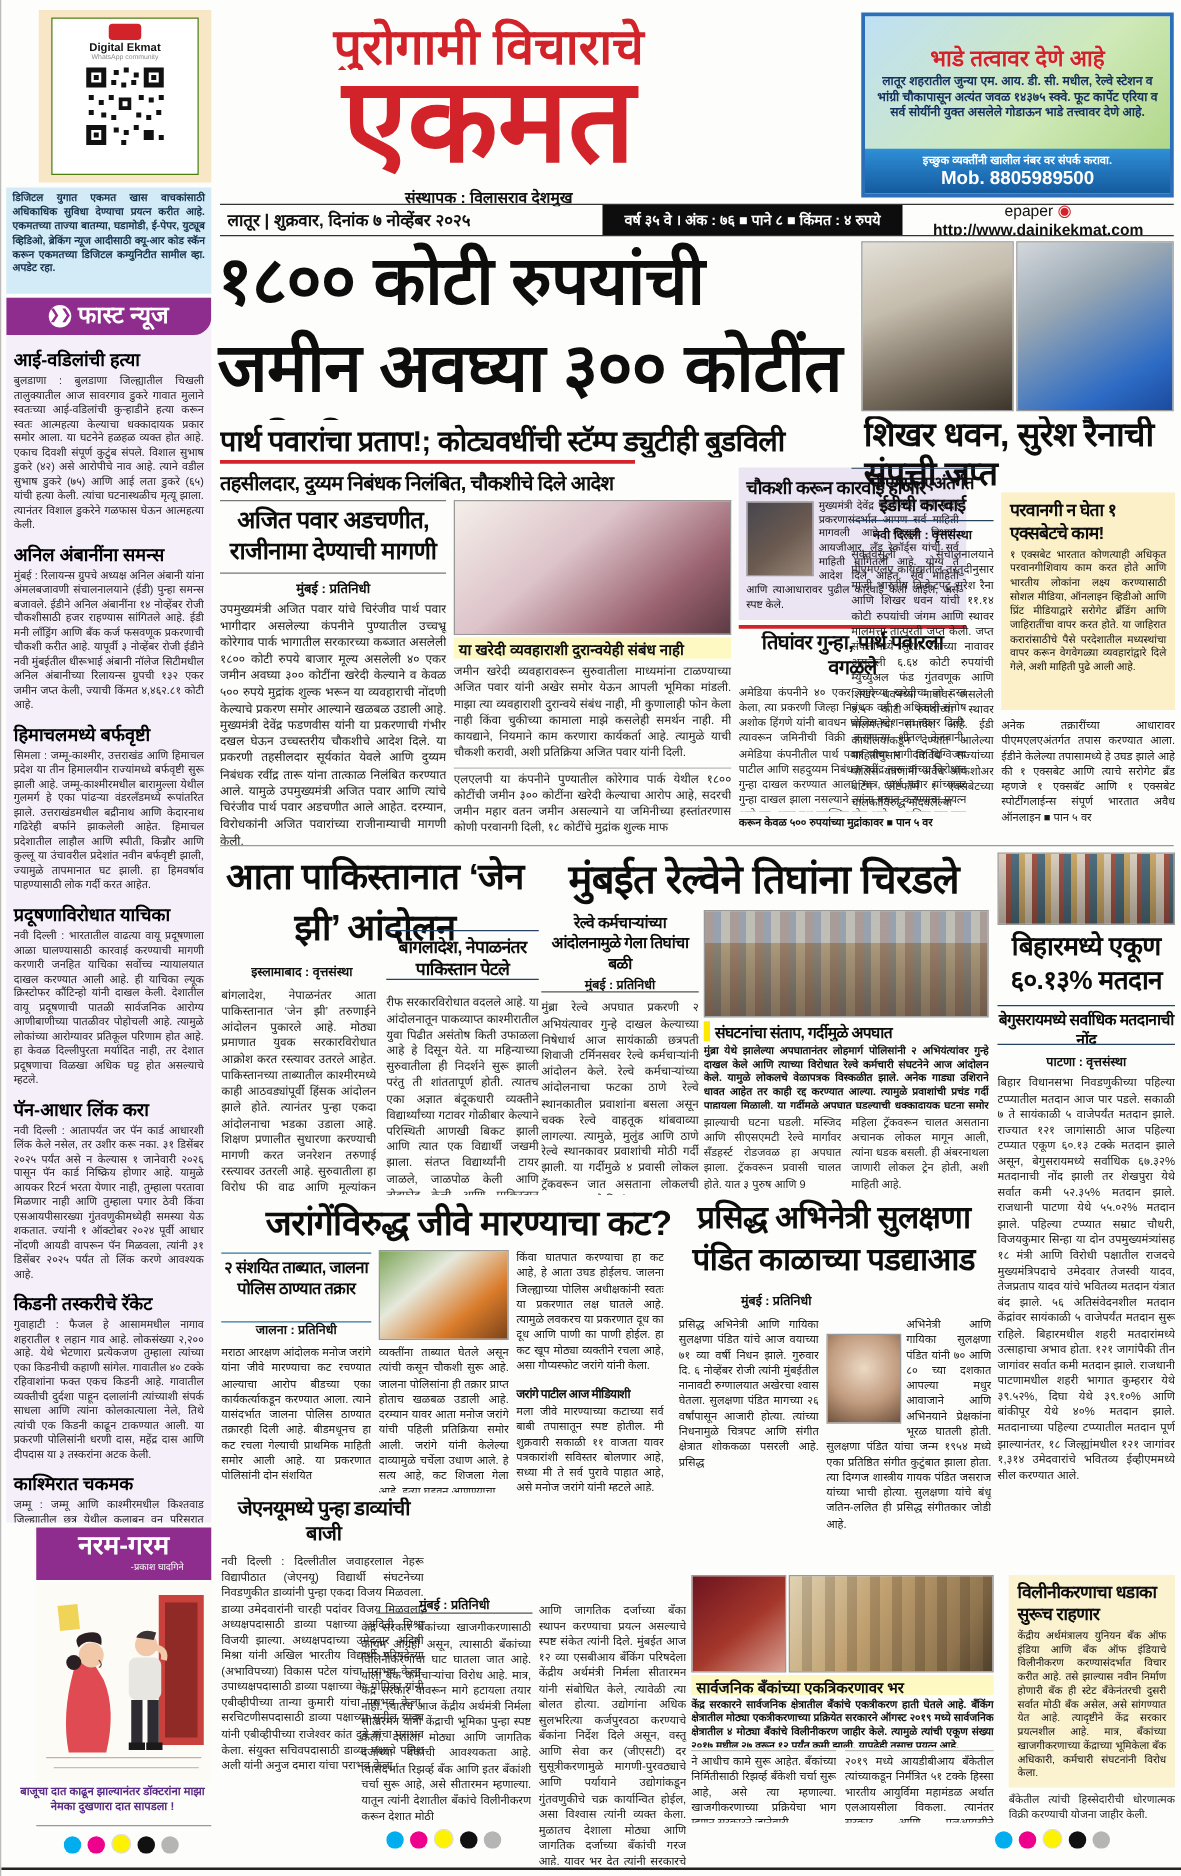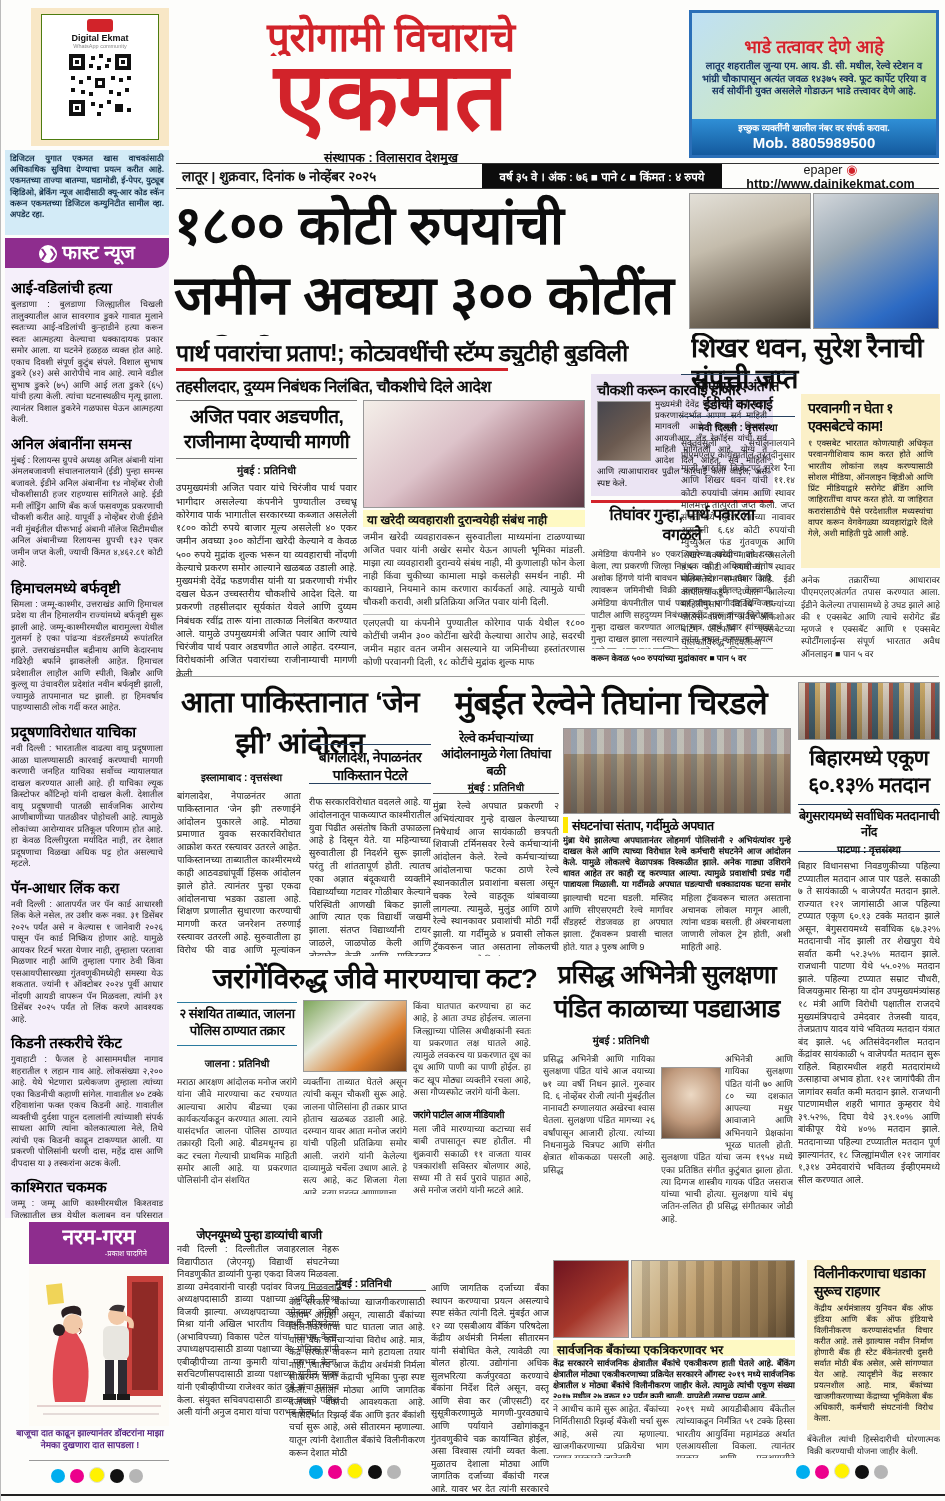--- a/index.html
+++ b/index.html
@@ -224,35 +224,35 @@
   <div class="abs ctr byline" style="left:432px;top:780px;width:126px;height:14px;font-size:10px;border-bottom:1px solid #555;">मुंबई : प्रतिनिधी</div>
   <div class="abs just body-copy" style="left:432px;top:800px;width:126px;height:156px;">मुंब्रा रेल्वे अपघात प्रकरणी २ अभियंत्यावर गुन्हे दाखल केल्याच्या निषेधार्थ आज सायंकाळी छत्रपती शिवाजी टर्मिनसवर रेल्वे कर्मचाऱ्यांनी आंदोलन केले. रेल्वे कर्मचाऱ्यांच्या आंदोलनाचा फटका ठाणे रेल्वे स्थानकातील प्रवाशांना बसला असून चक्क रेल्वे वाहतूक थांबवाव्या लागल्या. त्यामुळे, मुलुंड आणि ठाणे रेल्वे स्थानकावर प्रवाशांची मोठी गर्दी झाली. या गर्दीमुळे ४ प्रवासी लोकल ट्रॅकवरून जात असताना लोकलची धडक बसल्याने तिघांचा मृत्यू</div>
   <div class="abs photo" style="left:562px;top:728px;width:228px;height:86px;background:linear-gradient(180deg,#cfd4d8 0%,#cfd4d8 30%,#b9ab93 30%,#8a7a68 100%),repeating-linear-gradient(90deg,rgba(120,60,40,.35) 0 7px,rgba(60,80,110,.35) 7px 13px,rgba(200,180,140,.35) 13px 20px);background-blend-mode:multiply;"></div>
   <div class="abs headline" style="left:562px;top:817px;width:228px;height:16px;font-size:12.5px;border-left:5px solid #ffe700;padding-left:4px;">संघटनांचा संताप, गर्दीमुळे अपघात</div>
   <div class="abs just" style="left:562px;top:835px;width:228px;height:52px;font-size:8.4px;line-height:1.3;font-weight:600;">मुंब्रा येथे झालेल्या अपघातानंतर लोहमार्ग पोलिसांनी २ अभियंत्यांवर गुन्हे दाखल केले आणि त्याच्या विरोधात रेल्वे कर्मचारी संघटनेने आज आंदोलन केले. यामुळे लोकलचे वेळापत्रक विस्कळीत झाले. अनेक गाड्या उशिराने धावत आहेत तर काही रद्द करण्यात आल्या. त्यामुळे प्रवाशांची प्रचंड गर्दी पाहायला मिळाली. या गर्दीमुळे अपघात घडल्याची धक्कादायक घटना समोर आली.</div>
   <div class="abs just body-copy" style="left:562px;top:892px;width:110px;height:62px;font-size:8.8px;">झाल्याची घटना घडली. मस्जिद आणि सीएसएमटी रेल्वे मार्गांवर सँडहर्स्ट रोडजवळ हा अपघात झाला. ट्रॅकवरून प्रवासी चालत होते. यात ३ पुरुष आणि 9</div>
   <div class="abs just body-copy" style="left:680px;top:892px;width:110px;height:62px;font-size:8.8px;">महिला ट्रॅकवरून चालत असताना अचानक लोकल मागून आली, त्यांना धडक बसली. ही अंबरनाथला जाणारी लोकल ट्रेन होती, अशी माहिती आहे.</div>
 
   <div class="abs photo" style="left:797px;top:682px;width:142px;height:58px;background:repeating-linear-gradient(90deg,#d9cfc0 0 6px,#a05548 6px 10px,#4f6e7e 10px 16px,#c8a868 16px 21px),linear-gradient(180deg,rgba(255,255,255,.25),rgba(40,30,20,.35));background-blend-mode:multiply;"></div>
   <div class="abs ctr headline" style="left:797px;top:744px;width:142px;height:56px;font-size:21px;line-height:1.3;">बिहारमध्ये एकूण ६०.१३% मतदान</div>
-  <div class="abs ctr subrules headline" style="left:797px;top:804px;width:142px;height:48px;font-size:12.5px;line-height:1.3;">बेगुसरायमध्ये सर्वाधिक मतदानाची नोंद</div>
+  <div class="abs ctr subrules headline" style="left:797px;top:804px;width:142px;height:32px;font-size:12.5px;line-height:1.3;">बेगुसरायमध्ये सर्वाधिक मतदानाची नोंद</div>
   <div class="abs ctr byline" style="left:797px;top:842px;width:142px;height:14px;font-size:10px;">पाटणा : वृत्तसंस्था</div>
   <div class="abs just body-copy" style="left:797px;top:860px;width:142px;height:370px;font-size:9.1px;">बिहार विधानसभा निवडणुकीच्या पहिल्या टप्प्यातील मतदान आज पार पडले. सकाळी ७ ते सायंकाळी ५ वाजेपर्यंत मतदान झाले. राज्यात १२१ जागांसाठी आज पहिल्या टप्प्यात एकूण ६०.१३ टक्के मतदान झाले असून, बेगुसरायमध्ये सर्वाधिक ६७.३२% मतदानाची नोंद झाली तर शेखपुरा येथे सर्वात कमी ५२.३५% मतदान झाले. राजधानी पाटणा येथे ५५.०२% मतदान झाले. पहिल्या टप्प्यात सम्राट चौधरी, विजयकुमार सिन्हा या दोन उपमुख्यमंत्र्यांसह १८ मंत्री आणि विरोधी पक्षातील राजदचे मुख्यमंत्रिपदाचे उमेदवार तेजस्वी यादव, तेजप्रताप यादव यांचे भवितव्य मतदान यंत्रात बंद झाले. ५६ अतिसंवेदनशील मतदान केंद्रांवर सायंकाळी ५ वाजेपर्यंत मतदान सुरू राहिले. बिहारमधील शहरी मतदारांमध्ये उत्साहाचा अभाव होता. १२१ जागांपैकी तीन जागांवर सर्वात कमी मतदान झाले. राजधानी पाटणामधील शहरी भागात कुम्हरार येथे ३९.५२%, दिघा येथे ३९.१०% आणि बांकीपूर येथे ४०% मतदान झाले. मतदानाच्या पहिल्या टप्प्यातील मतदान पूर्ण झाल्यानंतर, १८ जिल्ह्यांमधील १२१ जागांवर १,३१४ उमेदवारांचे भवितव्य ईव्हीएममध्ये सील करण्यात आले.</div>
 
   <div class="abs ctr headline" style="left:183px;top:958px;width:382px;height:38px;font-size:28px;">जरांगेंविरुद्ध जीवे मारण्याचा कट?</div>
-  <div class="abs ctr subrules headline" style="left:176px;top:1002px;width:120px;height:44px;font-size:13px;line-height:1.3;border-color:#2a7a9e;">२ संशयित ताब्यात, जालना पोलिस ठाण्यात तक्रार</div>
+  <div class="abs ctr subrules headline" style="left:176px;top:1002px;width:120px;height:56px;font-size:13px;line-height:1.3;border-color:#2a7a9e;">२ संशयित ताब्यात, जालना पोलिस ठाण्यात तक्रार</div>
   <div class="abs ctr byline" style="left:176px;top:1056px;width:120px;height:14px;font-size:10px;">जालना : प्रतिनिधी</div>
   <div class="abs just body-copy" style="left:176px;top:1076px;width:120px;height:118px;font-size:8.9px;">मराठा आरक्षण आंदोलक मनोज जरांगे यांना जीवे मारण्याचा कट रचण्यात आल्याचा आरोप बीडच्या एका कार्यकर्त्याकडून करण्यात आला. त्याने यासंदर्भात जालना पोलिस ठाण्यात तक्रारही दिली आहे. बीडमधूनच हा कट रचला गेल्याची प्राथमिक माहिती समोर आली आहे. या प्रकरणात पोलिसांनी दोन संशयित</div>
   <div class="abs photo" style="left:302px;top:1000px;width:104px;height:72px;background:linear-gradient(140deg,#7da65a 0%,#e6e9dc 35%,#d97b2a 70%,#7c431a 100%);"></div>
   <div class="abs just body-copy" style="left:302px;top:1076px;width:104px;height:118px;font-size:8.9px;">व्यक्तींना ताब्यात घेतले असून त्यांची कसून चौकशी सुरू आहे. जालना पोलिसांना ही तक्रार प्राप्त होताच खळबळ उडाली आहे. दरम्यान यावर आता मनोज जरांगे यांची पहिली प्रतिक्रिया समोर आली. जरांगे यांनी केलेल्या दाव्यामुळे चर्चेला उधाण आले. हे सत्य आहे, कट शिजला गेला आहे, हत्या घडवून आणण्याचा</div>
   <div class="abs just body-copy" style="left:412px;top:1000px;width:118px;height:108px;font-size:8.9px;">किंवा घातपात करण्याचा हा कट आहे, हे आता उघड होईलच. जालना जिल्ह्याच्या पोलिस अधीक्षकांनी स्वतः या प्रकरणात लक्ष घातले आहे. त्यामुळे लवकरच या प्रकरणात दूध का दूध आणि पाणी का पाणी होईल. हा कट खूप मोठ्या व्यक्तीने रचला आहे, असा गौप्यस्फोट जरांगे यांनी केला.</div>
   <div class="abs headline" style="left:412px;top:1108px;width:118px;height:14px;font-size:9.6px;">जरांगे पाटील आज मीडियाशी बोलणार</div>
   <div class="abs just body-copy" style="left:412px;top:1123px;width:118px;height:70px;font-size:8.9px;">मला जीवे मारण्याच्या कटाच्या सर्व बाबी तपासातून स्पष्ट होतील. मी शुक्रवारी सकाळी ११ वाजता यावर पत्रकारांशी सविस्तर बोलणार आहे, सध्या मी ते सर्व पुरावे पाहात आहे, असे मनोज जरांगे यांनी म्हटले आहे.</div>
 
-  <div class="abs ctr headline" style="left:178px;top:1198px;width:160px;height:42px;font-size:12px;line-height:1.25;margin-top:30px;">जेएनयूमध्ये पुन्हा डाव्यांची बाजी</div>
+  <div class="abs ctr headline" style="left:178px;top:1198px;width:160px;height:42px;font-size:16px;line-height:1.25;">जेएनयूमध्ये पुन्हा डाव्यांची बाजी</div>
   <div class="abs just body-copy" style="left:176px;top:1243px;width:162px;height:252px;font-size:9.1px;">नवी दिल्ली : दिल्लीतील जवाहरलाल नेहरू विद्यापीठात (जेएनयू) विद्यार्थी संघटनेच्या निवडणुकीत डाव्यांनी पुन्हा एकदा विजय मिळवला. डाव्या उमेदवारांनी चारही पदांवर विजय मिळवला, अध्यक्षपदासाठी डाव्या पक्षाच्या अदिती मिश्रा विजयी झाल्या. अध्यक्षपदाच्या उमेदवार अदिती मिश्रा यांनी अखिल भारतीय विद्यार्थी परिषदेच्या (अभाविपच्या) विकास पटेल यांचा पराभव केला. उपाध्यक्षपदासाठी डाव्या पक्षाच्या के. गोपिका यांनी एबीव्हीपीच्या तान्या कुमारी यांचा पराभव केला. सरचिटणीसपदासाठी डाव्या पक्षाच्या सुनील यादव यांनी एबीव्हीपीच्या राजेश्वर कांत दुबे यांचा पराभव केला. संयुक्त सचिवपदासाठी डाव्या पक्षाचे पनिश अली यांनी अनुज दमारा यांचा पराभव केला.</div>
 
   <div class="abs ctr headline" style="left:540px;top:958px;width:252px;height:72px;font-size:25px;line-height:1.35;">प्रसिद्ध अभिनेत्री सुलक्षणा पंडित काळाच्या पडद्याआड</div>
   <div class="abs ctr byline" style="left:560px;top:1033px;width:120px;height:14px;font-size:10px;">मुंबई : प्रतिनिधी</div>
   <div class="abs just body-copy" style="left:542px;top:1053px;width:112px;height:186px;font-size:8.9px;">प्रसिद्ध अभिनेत्री आणि गायिका सुलक्षणा पंडित यांचे आज वयाच्या ७१ व्या वर्षी निधन झाले. गुरुवार दि. ६ नोव्हेंबर रोजी त्यांनी मुंबईतील नानावटी रुग्णालयात अखेरचा श्वास घेतला. सुलक्षणा पंडित मागच्या २६ वर्षांपासून आजारी होत्या. त्यांच्या निधनामुळे चित्रपट आणि संगीत क्षेत्रात शोककळा पसरली आहे. प्रसिद्ध</div>
   <div class="abs just body-copy" style="left:660px;top:1053px;width:132px;height:186px;font-size:8.9px;">
     <span class="photo" style="float:left;width:58px;height:70px;margin:14px 4px 2px 0;background:radial-gradient(circle at 50% 38%,#ecd9c4 0%,#c09a7d 55%,#6e513c 100%);display:block;"></span>
     <span>अभिनेत्री आणि गायिका सुलक्षणा पंडित यांनी ७० आणि ८० च्या दशकात आपल्या मधुर आवाजाने आणि अभिनयाने प्रेक्षकांना भूरळ घातली होती. सुलक्षणा पंडित यांचा जन्म १९५४ मध्ये एका प्रतिष्ठित संगीत कुटुंबात झाला होता. त्या दिग्गज शास्त्रीय गायक पंडित जसराज यांच्या भाची होत्या. सुलक्षणा यांचे बंधू जतिन-ललित ही प्रसिद्ध संगीतकार जोडी आहे.</span>
   </div>
 

